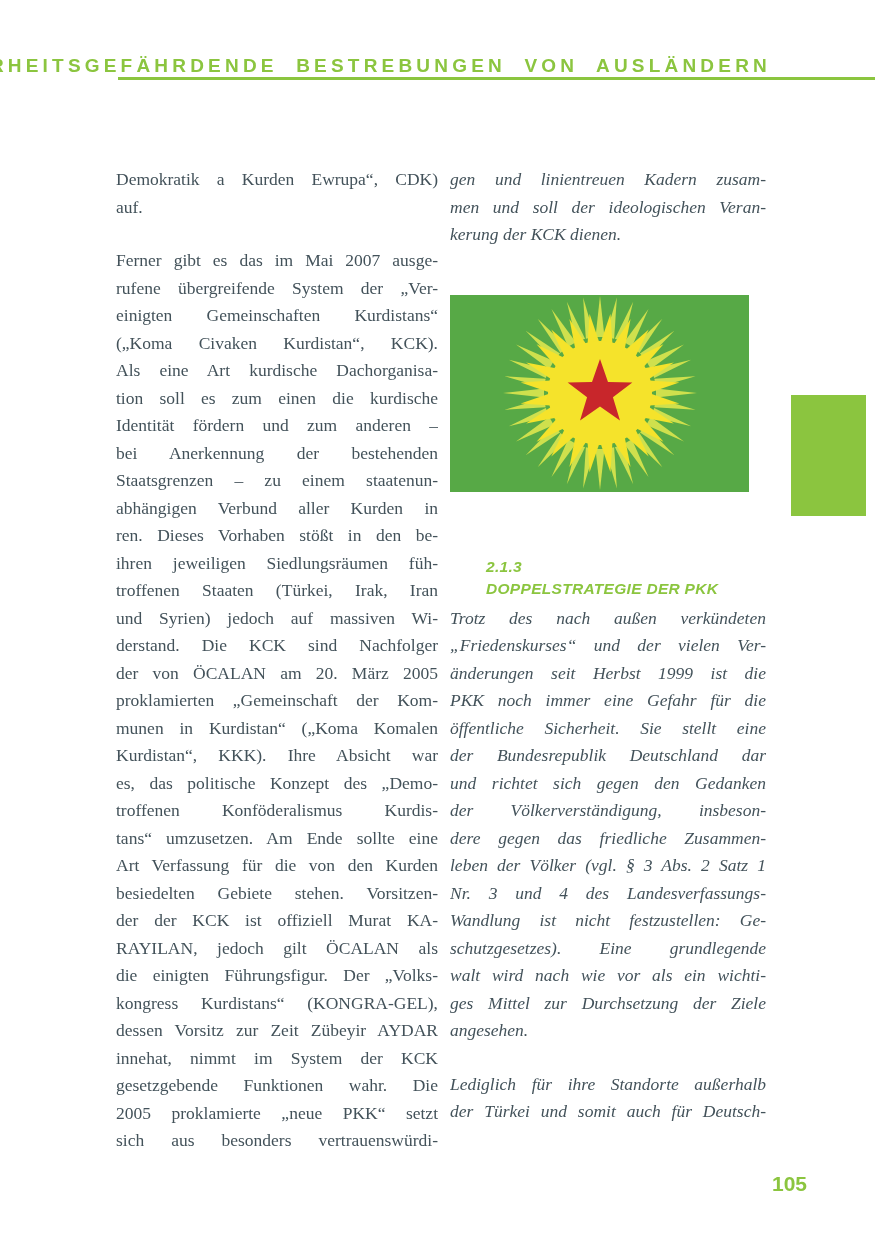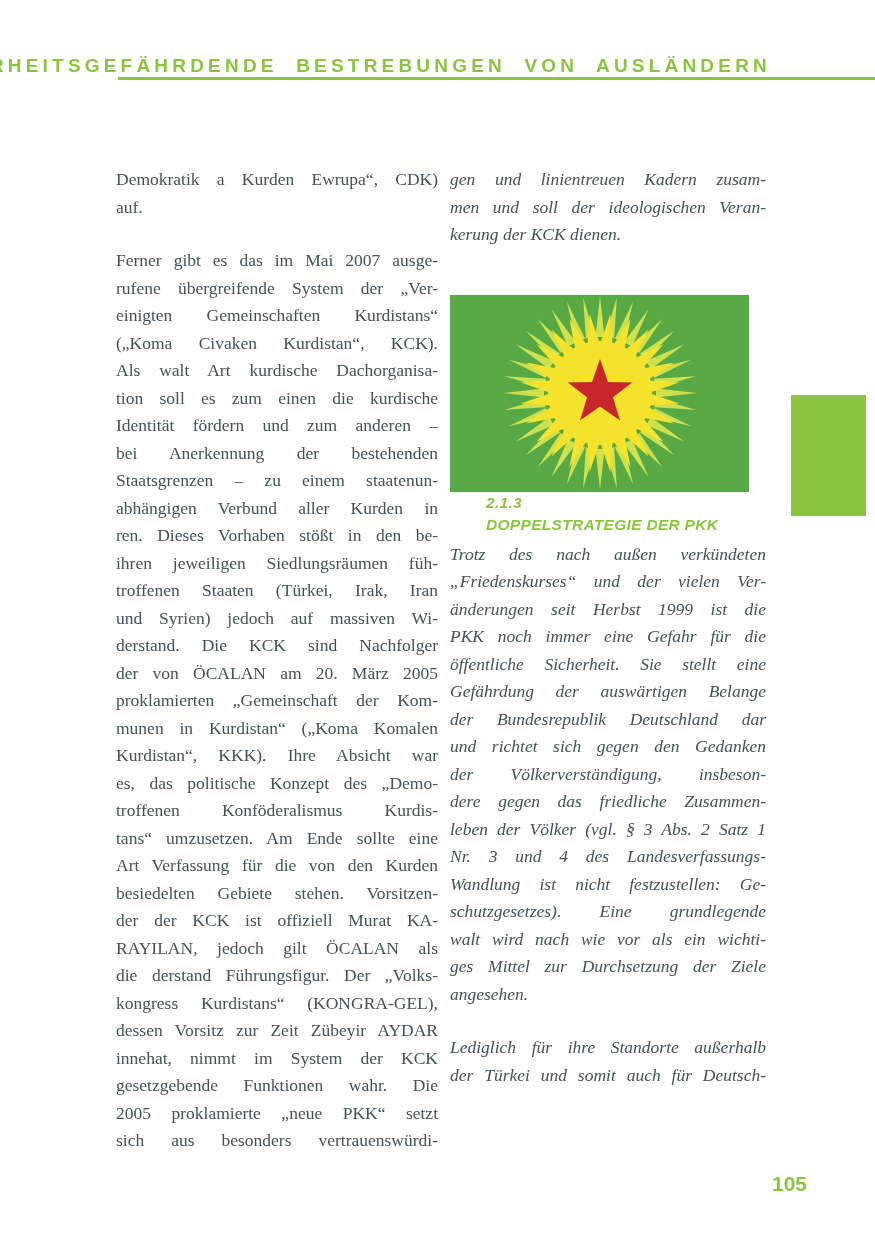--- a/index.html
+++ b/index.html
@@ -26,21 +26,21 @@
   .para + .para{margin-top:26px;}
   .tline{
     height:27.5px;line-height:27.5px;overflow:hidden;
     text-align:justify;text-align-last:justify;text-justify:inter-word;
   }
   .tline-end{text-align-last:left;}
   
   .flag-wrap{margin-top:46px;width:299px;height:197px;}
   
   .section-head{
-    margin-left:36px;margin-bottom:5px;
+    margin-top:64px;margin-left:36px;margin-bottom:5px;
     font-family:"Liberation Sans","DejaVu Sans",sans-serif;
     font-weight:bold;font-size:15.5px;line-height:22px;color:var(--accent);
     letter-spacing:0.3px;
   }
   
   .side-tab{
     position:absolute;left:791px;top:395px;width:75px;height:121px;
     background:var(--accent);
   }
   
@@ -61,21 +61,21 @@
   <div class="col col-left">
       <div class="para">
         <div class="tline">Demokratik a Kurden Ewrupa“, CDK)</div>
         <div class="tline tline-end">auf.</div>
       </div>
       <div class="para">
         <div class="tline">Ferner gibt es das im Mai 2007 ausge-</div>
         <div class="tline">rufene übergreifende System der „Ver-</div>
         <div class="tline">einigten Gemeinschaften Kurdistans“</div>
         <div class="tline">(„Koma Civaken Kurdistan“, KCK).</div>
-        <div class="tline">Als walt Art kurdische Dachorganisa-</div>
+        <div class="tline">Als eine Art kurdische Dachorganisa-</div>
         <div class="tline">tion soll es zum einen die kurdische</div>
         <div class="tline">Identität fördern und zum anderen –</div>
         <div class="tline">bei Anerkennung der bestehenden</div>
         <div class="tline">Staatsgrenzen – zu einem staatenun-</div>
         <div class="tline">abhängigen Verbund aller Kurden in</div>
         <div class="tline">ren. Dieses Vorhaben stößt in den be-</div>
         <div class="tline">ihren jeweiligen Siedlungsräumen füh-</div>
         <div class="tline">troffenen Staaten (Türkei, Irak, Iran</div>
         <div class="tline">und Syrien) jedoch auf massiven Wi-</div>
         <div class="tline">derstand. Die KCK sind Nachfolger</div>
@@ -83,21 +83,21 @@
         <div class="tline">proklamierten „Gemeinschaft der Kom-</div>
         <div class="tline">munen in Kurdistan“ („Koma Komalen</div>
         <div class="tline">Kurdistan“, KKK). Ihre Absicht war</div>
         <div class="tline">es, das politische Konzept des „Demo-</div>
         <div class="tline">troffenen Konföderalismus Kurdis-</div>
         <div class="tline">tans“ umzusetzen. Am Ende sollte eine</div>
         <div class="tline">Art Verfassung für die von den Kurden</div>
         <div class="tline">besiedelten Gebiete stehen. Vorsitzen-</div>
         <div class="tline">der der KCK ist offiziell Murat KA-</div>
         <div class="tline">RAYILAN, jedoch gilt ÖCALAN als</div>
-        <div class="tline">die derstand Führungsfigur. Der „Volks-</div>
+        <div class="tline">die einigten Führungsfigur. Der „Volks-</div>
         <div class="tline">kongress Kurdistans“ (KONGRA-GEL),</div>
         <div class="tline">dessen Vorsitz zur Zeit Zübeyir AYDAR</div>
         <div class="tline">innehat, nimmt im System der KCK</div>
         <div class="tline">gesetzgebende Funktionen wahr. Die</div>
         <div class="tline">2005 proklamierte „neue PKK“ setzt</div>
         <div class="tline">sich aus besonders vertrauenswürdi-</div>
       </div>
     </div>
 
   <div class="col col-right">
@@ -182,21 +182,20 @@
       <div>DOPPELSTRATEGIE DER PKK</div>
     </div>
 
     <div>
         <div class="para">
           <div class="tline">Trotz des nach außen verkündeten</div>
           <div class="tline">„Friedenskurses“ und der vielen Ver-</div>
           <div class="tline">änderungen seit Herbst 1999 ist die</div>
           <div class="tline">PKK noch immer eine Gefahr für die</div>
           <div class="tline">öffentliche Sicherheit. Sie stellt eine</div>
-          <div class="tline">Gefährdung der auswärtigen Belange</div>
           <div class="tline">der Bundesrepublik Deutschland dar</div>
           <div class="tline">und richtet sich gegen den Gedanken</div>
           <div class="tline">der Völkerverständigung, insbeson-</div>
           <div class="tline">dere gegen das friedliche Zusammen-</div>
           <div class="tline">leben der Völker (vgl. § 3 Abs. 2 Satz 1</div>
           <div class="tline">Nr. 3 und 4 des Landesverfassungs-</div>
           <div class="tline">Wandlung ist nicht festzustellen: Ge-</div>
           <div class="tline">schutzgesetzes). Eine grundlegende</div>
           <div class="tline">walt wird nach wie vor als ein wichti-</div>
           <div class="tline">ges Mittel zur Durchsetzung der Ziele</div>

